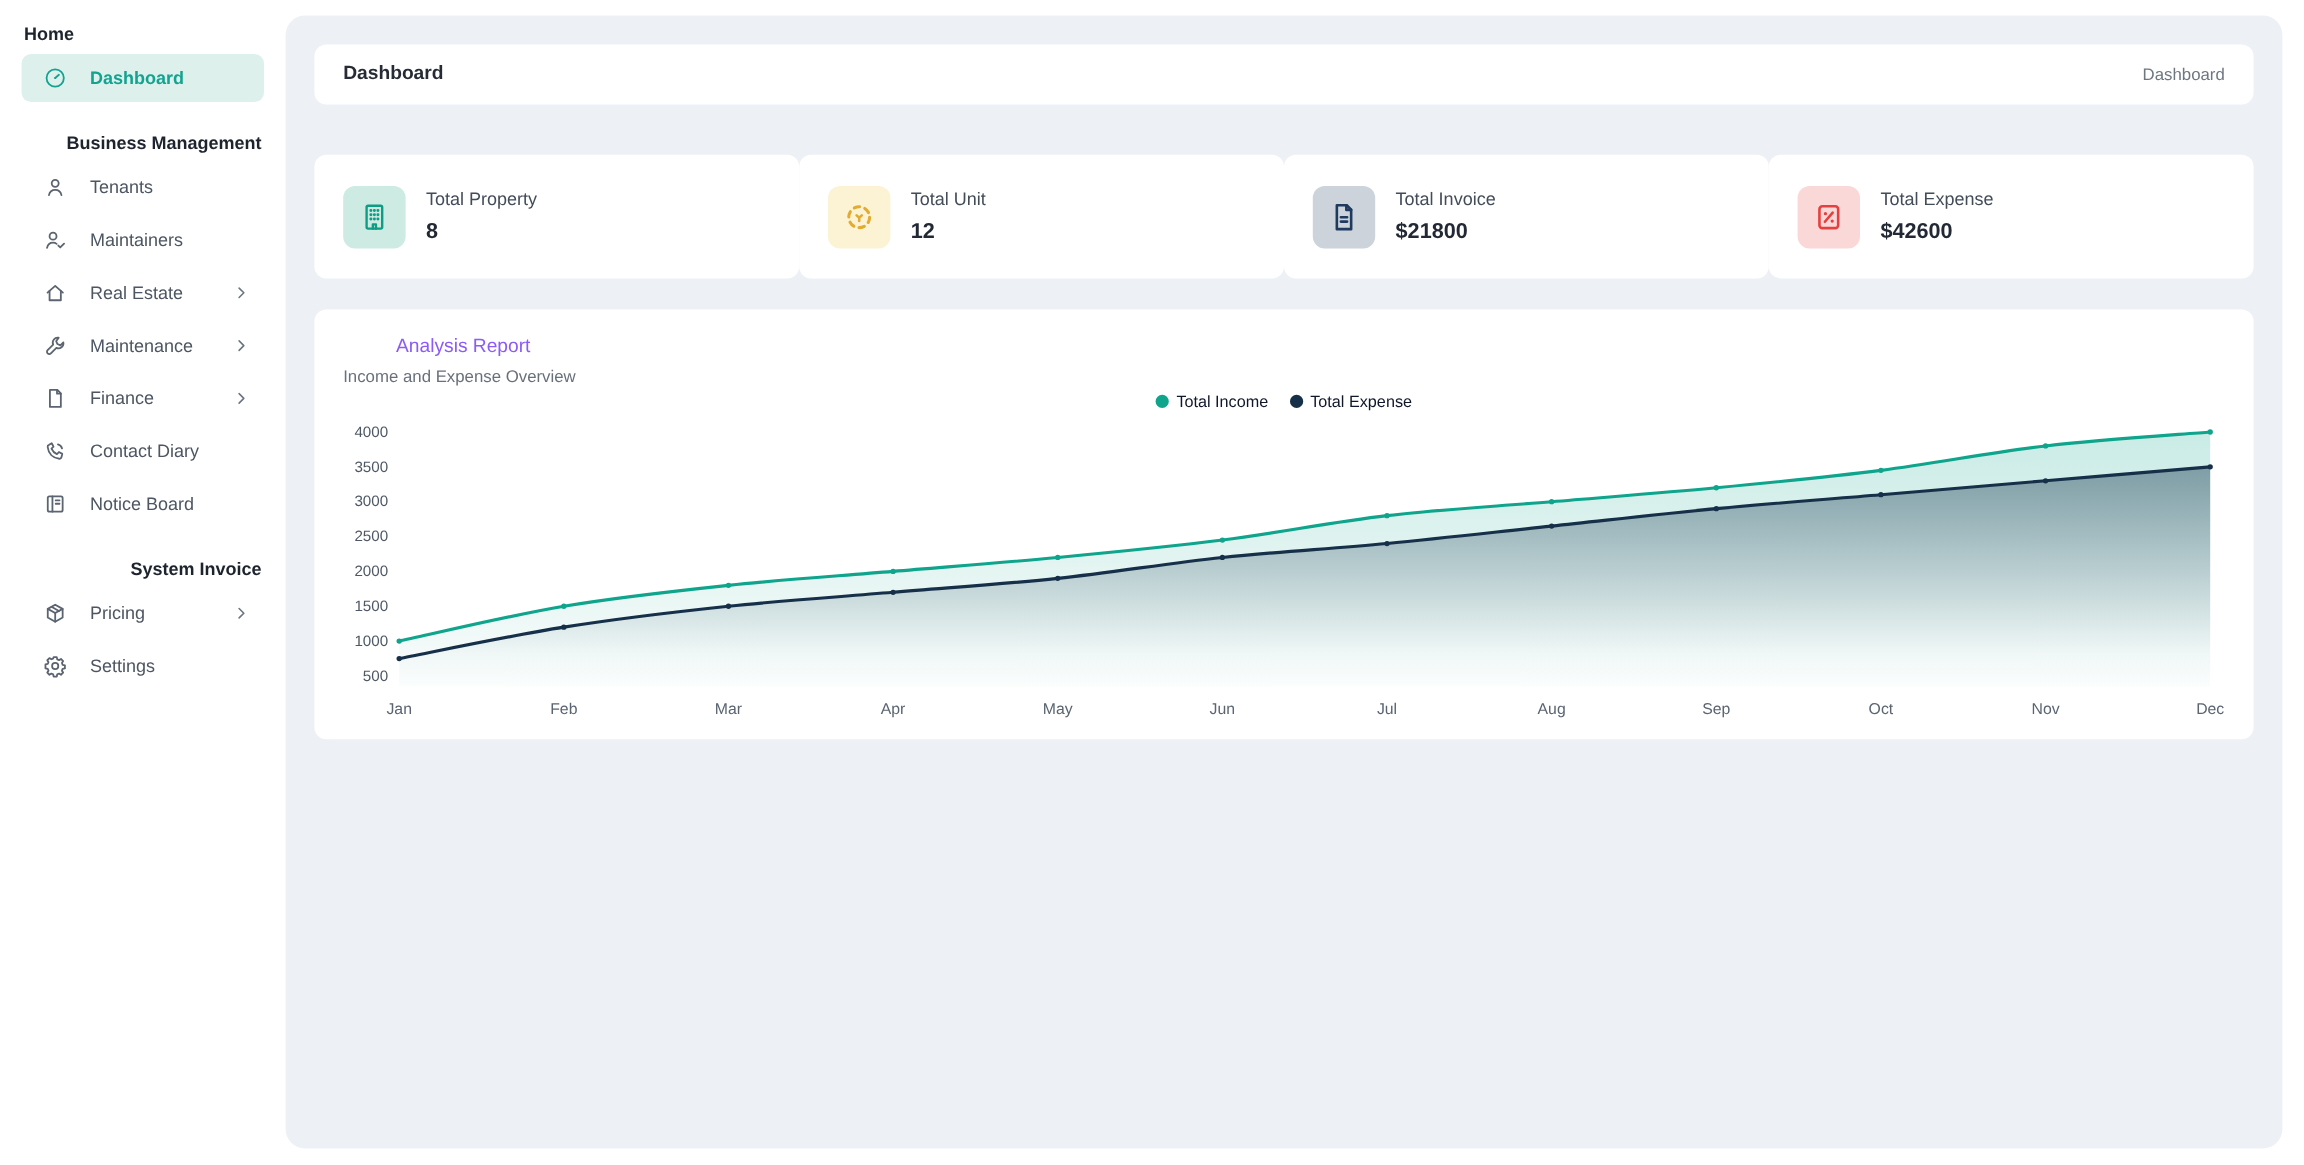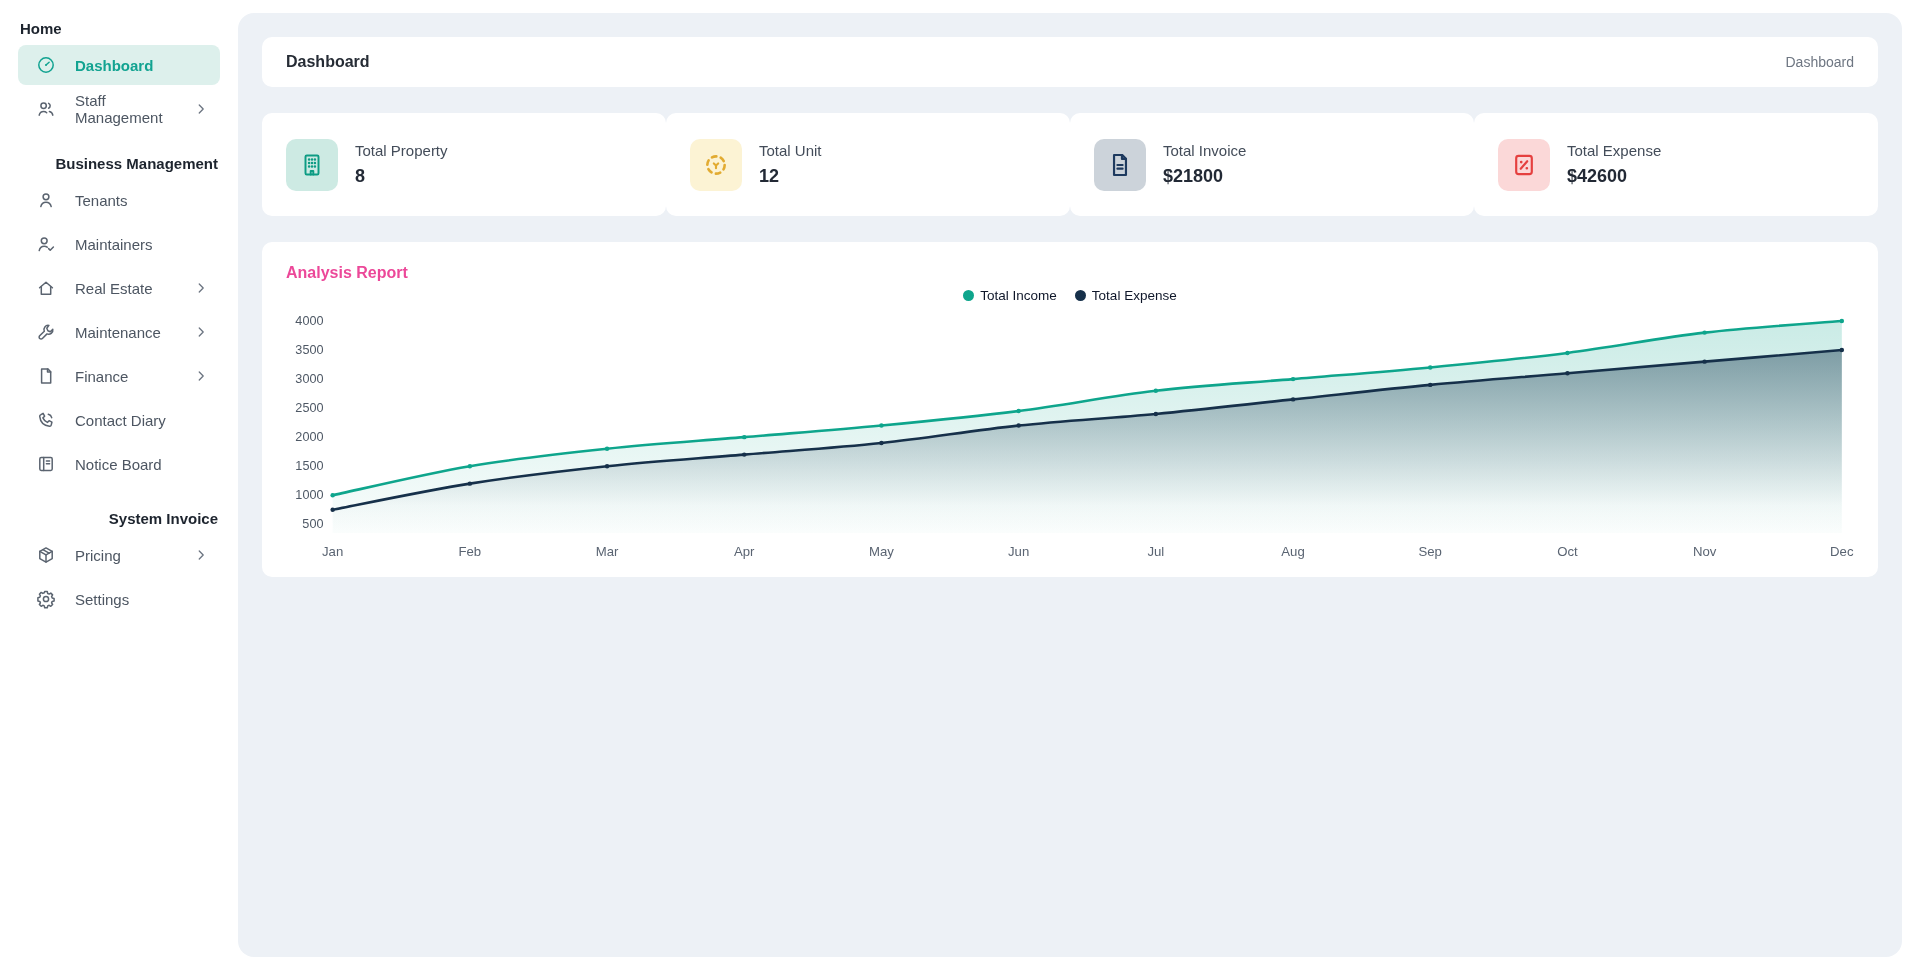--- a/index.html
+++ b/index.html
@@ -37,31 +37,31 @@
   }
   .card { background:#ffffff; border-radius:10px; }
 
   .header-card {
     height:50px; display:flex; align-items:center; justify-content:space-between;
     padding:0 24px;
   }
   .page-title { font-size:16px; font-weight:700; color:#262c35; }
   .breadcrumb { font-size:14px; color:#6e7682; }
 
-  .stats-row { margin-top:26px; display:grid; grid-template-columns:repeat(4,1fr); }
+  .stats-row { margin-top:42px; display:grid; grid-template-columns:repeat(4,1fr); }
   .stat-card { padding:24px; display:flex; align-items:center; gap:17px; height:103px; }
   .stat-icon {
     width:52px; height:52px; border-radius:10px; flex-shrink:0;
     display:flex; align-items:center; justify-content:center;
   }
   .stat-label { font-size:15px; color:#434c59; margin-bottom:7px; }
   .stat-value { font-size:18px; font-weight:700; color:#222935; }
 
   .chart-card { margin-top:26px; padding:22px 24px 14px; }
-  .chart-title { font-size:16px; font-weight:700; color:#ec4899; }
+  .chart-title { font-size:16px; font-weight:400; color:#8b5cf6;margin-left:44px; }
   .chart-subtitle { font-size:14px; color:#68707c; margin-top:7px; }
   .legend { display:flex; justify-content:center; align-items:center; gap:18px; margin:6px 0 8px; }
   .legend-item { display:flex; align-items:center; gap:6px; font-size:13.5px; color:#0f172a; }
   .legend-dot { width:11px; height:11px; border-radius:50%; }
   #analysis-chart { width:100%; height:252px; }
 </style>
 </head>
 <body>
 
 <aside class="sidebar">
@@ -73,36 +73,20 @@
       <span class="nav-icon">
         <svg width="20" height="20" viewBox="0 0 20 20" fill="none" stroke="currentColor" stroke-width="1.5" stroke-linecap="round" stroke-linejoin="round">
             <circle cx="10" cy="10" r="7.2"></circle>
             <path d="M10 10l3.1-2.7"></path>
             <circle cx="10" cy="10" r="0.9" fill="currentColor" stroke="none"></circle>
           </svg>
       </span>
       <span>Dashboard</span>
     </div>
 
-    <div class="nav-item">
-      <span class="nav-icon">
-        <svg width="20" height="20" viewBox="0 0 20 20" fill="none" stroke="currentColor" stroke-width="1.5" stroke-linecap="round" stroke-linejoin="round">
-            <circle cx="7.6" cy="6.8" r="2.7"></circle>
-            <path d="M3.2 16.2c.5-2.3 2.3-3.7 4.4-3.7 1.2 0 2.3.4 3.1 1.2"></path>
-            <path d="M12.6 4.4a2.7 2.7 0 0 1 0 4.9"></path>
-            <path d="M13.4 12.6c1.8.4 3.1 1.8 3.4 3.6"></path>
-          </svg>
-      </span>
-      <span>Staff Management</span>
-      <span class="chevron">
-        <svg width="14" height="14" viewBox="0 0 16 16" fill="none" stroke="currentColor" stroke-width="1.5" stroke-linecap="round" stroke-linejoin="round">
-            <path d="M6 3.5 10.5 8 6 12.5"></path>
-          </svg>
-      </span>
-    </div>
   </div>
 
   <div class="section">
     <div class="section-label">Business Management</div>
 
     <div class="nav-item">
       <span class="nav-icon">
         <svg width="20" height="20" viewBox="0 0 20 20" fill="none" stroke="currentColor" stroke-width="1.5" stroke-linecap="round" stroke-linejoin="round">
             <circle cx="10" cy="6.8" r="2.9"></circle>
             <path d="M4.8 16.6c.6-2.8 2.8-4.4 5.2-4.4s4.6 1.6 5.2 4.4"></path>
@@ -281,20 +265,21 @@
       </div>
       <div>
         <div class="stat-label">Total Expense</div>
         <div class="stat-value">$42600</div>
       </div>
     </div>
   </div>
 
   <div class="card chart-card">
     <div class="chart-title">Analysis Report</div>
+    <div class="chart-subtitle">Income and Expense Overview</div>
 
     <div class="legend">
       <div class="legend-item">
         <span class="legend-dot" id="dot-income" style="background: rgb(14, 165, 140);"></span>
         <span>Total Income</span>
       </div>
       <div class="legend-item">
         <span class="legend-dot" id="dot-expense" style="background: rgb(22, 48, 74);"></span>
         <span>Total Expense</span>
       </div>

